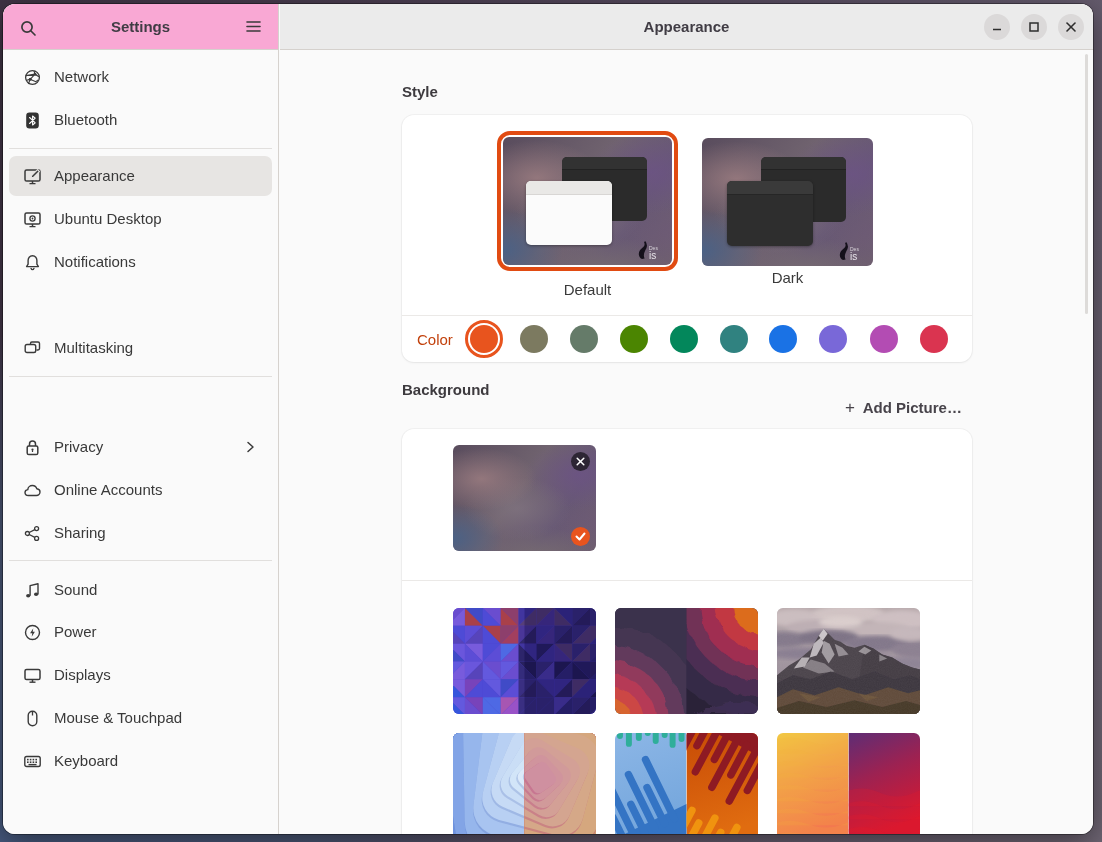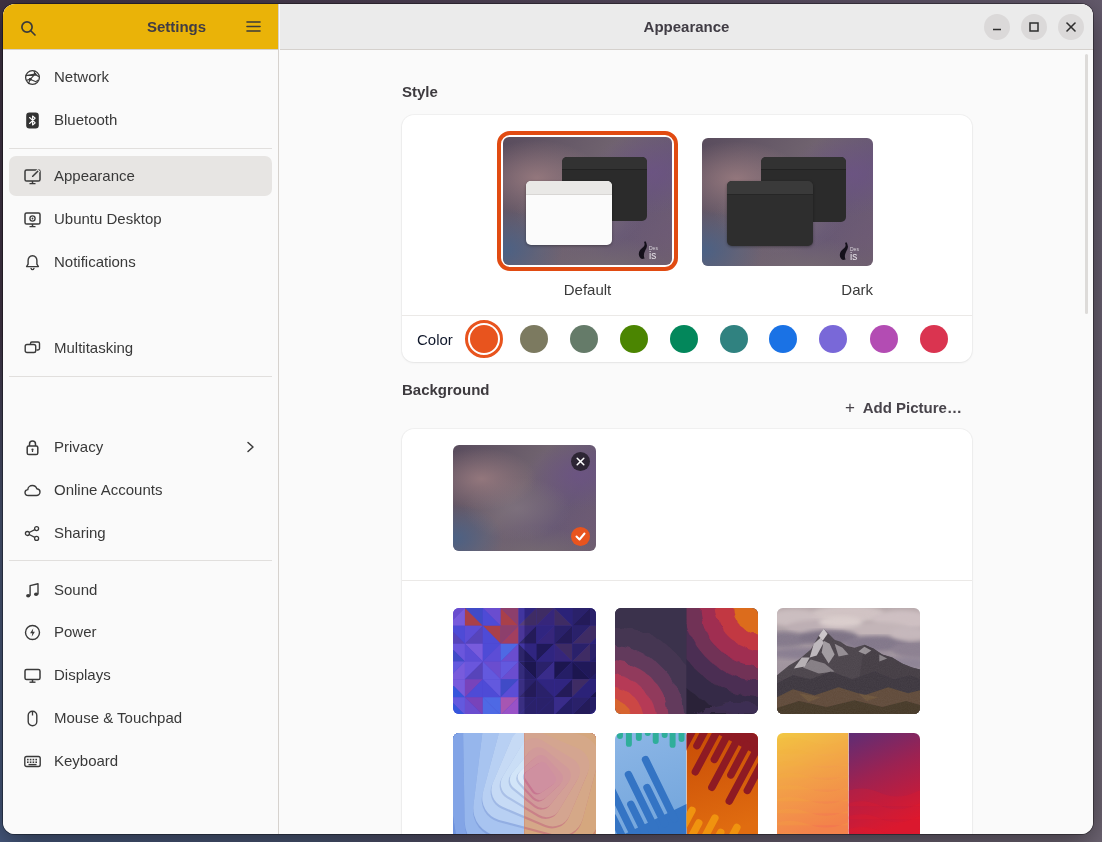--- a/index.html
+++ b/index.html
@@ -12,21 +12,21 @@
 #bgblue { position:absolute; left:0; top:40%; width:45%; height:60%;
   background: radial-gradient(ellipse at 0% 100%, #46597e 0%, #4a5674 45%, rgba(74,86,116,0) 72%);
 }
 #win {
   position:absolute; left:3px; top:4px; width:1090px; height:830px;
   border-radius:12px; overflow:hidden; background:#fafafa;
   box-shadow: 0 8px 30px rgba(0,0,0,0.45), 0 0 0 1px rgba(0,0,0,0.35);
 }
 
 #sidebar { position:absolute; left:0; top:0; width:276px; height:100%; background:#fafafa; border-right:1px solid #d6d2ce; }
-#sb-head { position:absolute; left:0; top:0; width:100%; height:46px; background:#eab308; border-bottom:1px solid #d5d1cd;padding-left:36px; }
+#sb-head { position:absolute; left:0; top:0; width:100%; height:46px; background:#f9a8d4; border-bottom:1px solid #d5d1cd; }
 #sb-title { position:absolute; width:100%; text-align:center; top:14px; font-size:15px; font-weight:bold; color:#403c44; }
 .row { position:absolute; left:6px; width:263px; height:40px; border-radius:7px; }
 .row.sel { background:#e7e5e3; }
 .row .ic { position:absolute; left:15px; top:12px; width:17px; height:17px; }
 .row .lb { position:absolute; left:45px; top:11px; font-size:15px; color:#393939; white-space:nowrap; }
 .row .chev { position:absolute; right:14px; top:12px; width:16px; height:16px; }
 .sep { position:absolute; left:6px; width:263px; height:1px; background:#e1dfdd; }
 
 #main { position:absolute; left:277px; top:0; right:0; height:100%; background:#fafafa; }
 #m-head { position:absolute; left:0; top:0; width:100%; height:46px; background:#ebebeb; border-bottom:1px solid #d5d1cd; }
@@ -50,21 +50,21 @@
     radial-gradient(ellipse 50% 40% at 45% 60%, rgba(138,126,136,0.5) 0%, rgba(138,126,136,0) 75%),
     radial-gradient(ellipse 52% 45% at 88% 28%, rgba(108,82,134,0.75) 0%, rgba(108,82,134,0) 72%),
     radial-gradient(ellipse 52% 48% at 0% 88%, rgba(72,98,136,0.9) 0%, rgba(72,98,136,0) 68%),
     radial-gradient(ellipse 60% 45% at 58% 108%, rgba(122,112,112,0.85) 0%, rgba(122,112,112,0) 70%),
     radial-gradient(ellipse 40% 40% at 100% 75%, rgba(110,88,120,0.5) 0%, rgba(110,88,120,0) 70%),
     linear-gradient(125deg, #594c5d 0%, #70636f 45%, #675874 72%, #6f606f 100%);
 }
 .pwin { position:absolute; border-radius:5px; }
 .lbl { position:absolute; font-size:15px; color:#3a3a3a; text-align:center; }
 #csep { position:absolute; left:0; top:200px; width:100%; height:1px; background:#ebe9e7; }
-#colorlbl { position:absolute; left:15px; top:216px; font-size:15px; color:#0f172a; }
+#colorlbl { position:absolute; left:15px; top:216px; font-size:15px; color:#c2410c; }
 .dot { position:absolute; top:210px; width:28px; height:28px; border-radius:50%; }
 #seldot { position:absolute; top:205px; width:38px; height:38px; border-radius:50%; border:3px solid #e8541e; }
 #seldot i { position:absolute; left:2px; top:2px; width:28px; height:28px; border-radius:50%; background:#e8541e; }
 
 #card2 { top:378px; height:600px; border-bottom-left-radius:0; border-bottom-right-radius:0; }
 .thumb { position:absolute; width:143px; height:106px; border-radius:6px; overflow:hidden; }
 #bsep { position:absolute; left:0; top:151px; width:100%; height:1px; background:#ebe9e7; }
 #addpic { position:absolute; font-size:15px; font-weight:bold; color:#47434a; }
 #sbar { position:absolute; right:5px; top:50px; width:3px; height:260px; border-radius:2px; background:#dddbd9; }
 </style>
@@ -263,21 +263,21 @@
           <div class="pwin" style="left:59px;top:19px;width:85px;height:13px;background:#323232;border-radius:5px 5px 0 0;border-bottom:1px solid #222;"></div>
           <div class="pwin" style="left:25px;top:43px;width:86px;height:65px;background:#2e2e2e;box-shadow:0 1px 3px rgba(0,0,0,0.35);"></div>
           <div class="pwin" style="left:25px;top:43px;width:86px;height:14px;background:#3a3a3a;border-radius:5px 5px 0 0;border-bottom:1px solid #262626;"></div>
           <svg style="position:absolute;right:2px;bottom:4px" width="36" height="22" viewBox="0 0 36 22">
               <path d="M8 20 C5 19 4 15 5.5 12 C7 9 10 8.5 10.5 6 C10.8 4.5 10 3 10.4 2.6 C11 2.2 12.6 4 12.9 6.2 C13.2 8.2 12 10.2 10.8 12.4 C9.8 14.2 9.4 17 10.6 19.6 Z" fill="#14101a"></path>
               <path d="M10.2 3.4 L11.8 2.2 L12.4 4.4 Z" fill="#14101a"></path>
               <text x="15" y="11" font-size="5" fill="#d8d4da" font-family="Liberation Sans">Des</text>
               <text x="15" y="20" font-size="10" fill="#e8e4ea" font-family="Liberation Sans">is</text>
             </svg>
         </div>
-        <div class="lbl" style="left:300px;top:166px;width:171px;text-align:right;">Dark</div>
+        <div class="lbl" style="left:300px;top:154px;width:171px;">Dark</div>
         <div id="csep"></div>
         <div id="colorlbl">Color</div>
         <div id="seldot" style="left:63px;">
             <i></i>
           </div>
         <div class="dot" style="left:118px; background:#7c7a60;"></div>
         <div class="dot" style="left:168px; background:#657b69;"></div>
         <div class="dot" style="left:218px; background:#4b8501;"></div>
         <div class="dot" style="left:268px; background:#03875b;"></div>
         <div class="dot" style="left:318px; background:#308280;"></div>

